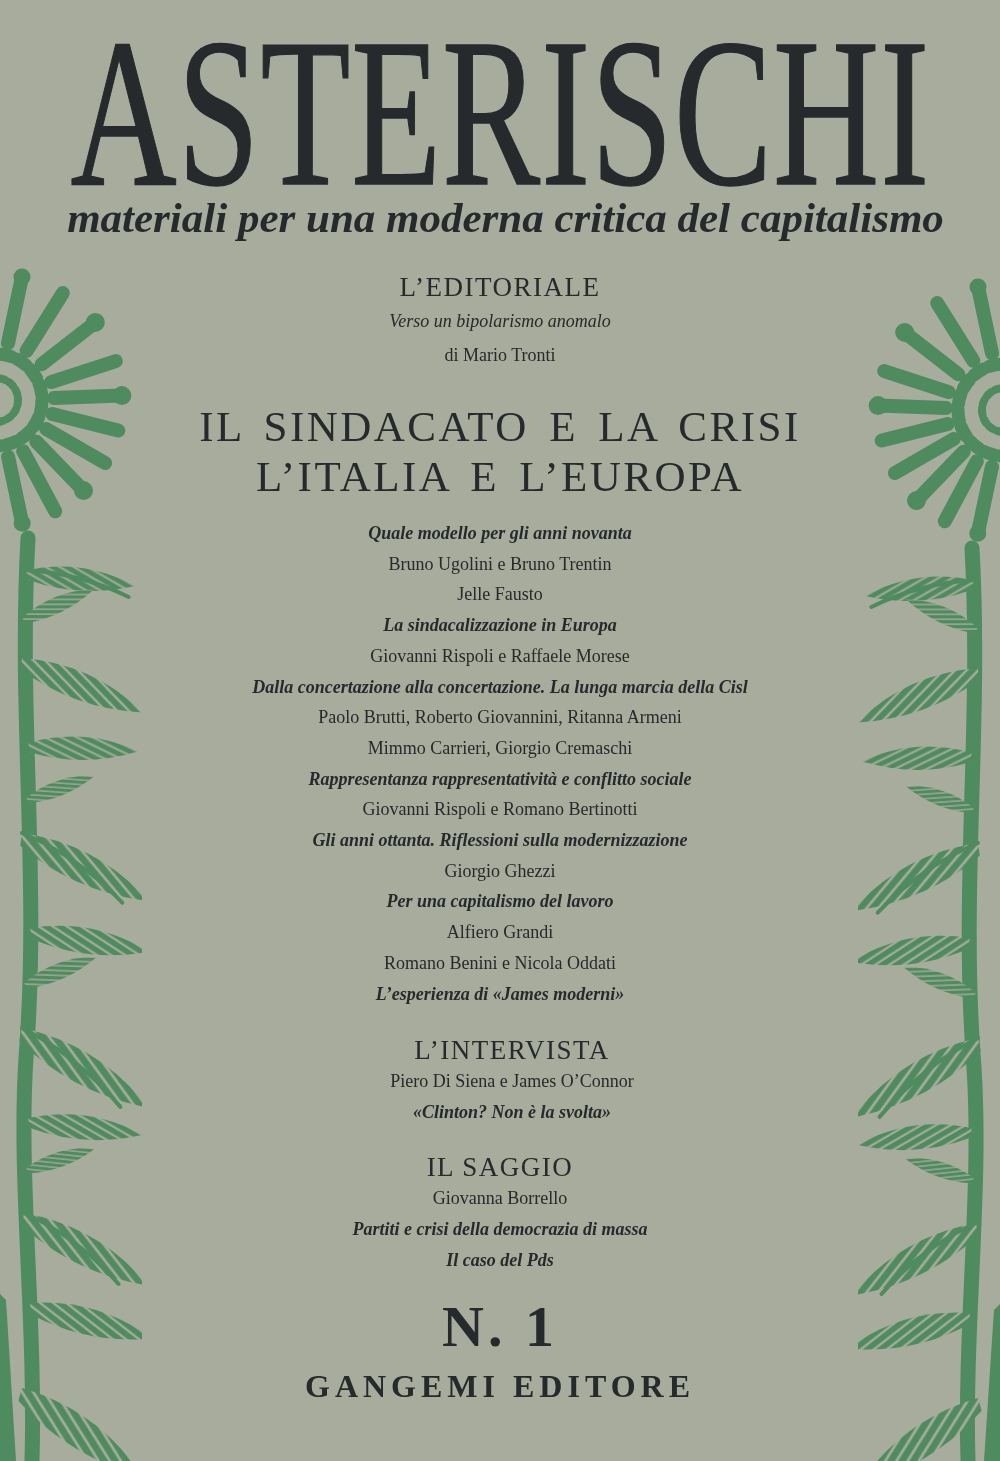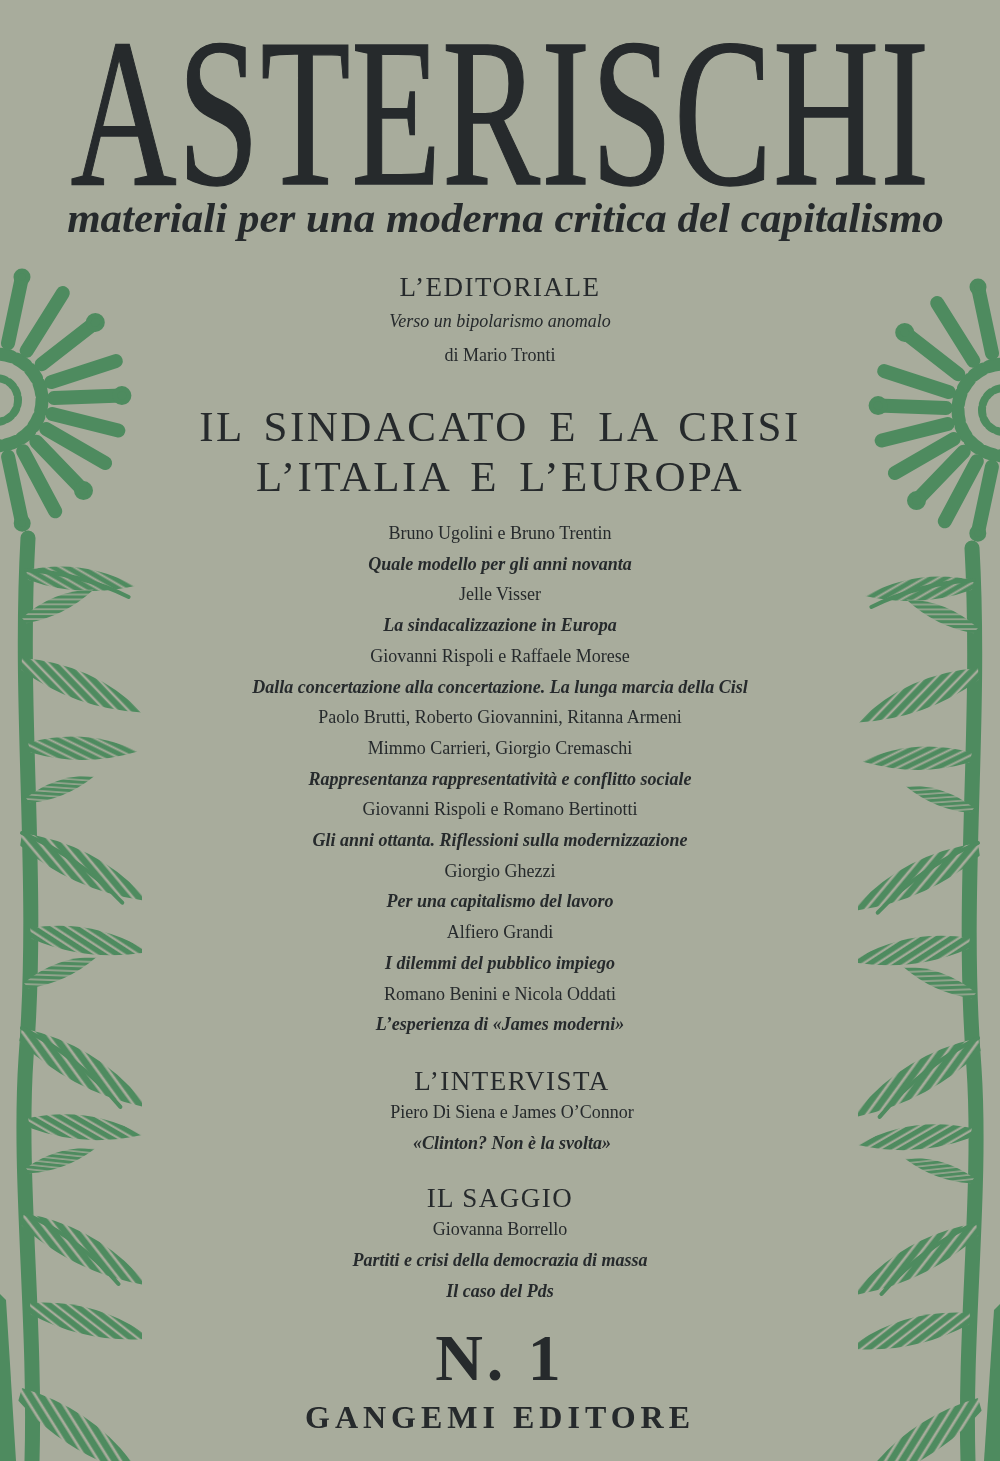--- a/index.html
+++ b/index.html
@@ -62,21 +62,21 @@
 
   .dossier-list{margin-top:16px;}
 
   .interview-block{margin-top:26px;margin-left:24px;}
   .interview-block .line{line-height:31px;}
   .essay-block{margin-top:24px;}
   .essay-block .line{line-height:31px;}
 
   .issue-number{
     margin-top:14px;
-    font-size:66px;
+    font-size:58px;
     line-height:74px;
     font-weight:bold;
     letter-spacing:4px;
   }
   .publisher{
     margin-top:4px;
     font-size:32px;
     line-height:36px;
     font-weight:bold;
     letter-spacing:5px;
@@ -228,35 +228,34 @@
       <div class="line" style="font-style:italic;">Verso un bipolarismo anomalo</div>
       <div class="line roman">di Mario Tronti</div>
     </div>
 
     <div class="dossier-heading">
       <div>IL SINDACATO E LA CRISI</div>
       <div>L’ITALIA E L’EUROPA</div>
     </div>
 
     <div class="dossier-list">
+      <div class="line ital">Quale modello per gli anni novanta</div>
       <div class="line roman">Bruno Ugolini e Bruno Trentin</div>
-      <div class="line ital">Quale modello per gli anni novanta</div>
-      <div class="line roman">Jelle Visser</div>
+      <div class="line roman">Jelle Fausto</div>
       <div class="line ital">La sindacalizzazione in Europa</div>
       <div class="line roman">Giovanni Rispoli e Raffaele Morese</div>
       <div class="line ital">Dalla concertazione alla concertazione. La lunga marcia della Cisl</div>
       <div class="line roman">Paolo Brutti, Roberto Giovannini, Ritanna Armeni</div>
       <div class="line roman">Mimmo Carrieri, Giorgio Cremaschi</div>
       <div class="line ital">Rappresentanza rappresentatività e conflitto sociale</div>
       <div class="line roman">Giovanni Rispoli e Romano Bertinotti</div>
       <div class="line ital">Gli anni ottanta. Riflessioni sulla modernizzazione</div>
       <div class="line roman">Giorgio Ghezzi</div>
       <div class="line ital">Per una capitalismo del lavoro</div>
       <div class="line roman">Alfiero Grandi</div>
-      <div class="line ital">I dilemmi del pubblico impiego</div>
       <div class="line roman">Romano Benini e Nicola Oddati</div>
       <div class="line ital">L’esperienza di «James moderni»</div>
     </div>
 
     <div class="interview-block">
       <div class="line roman secthead">L’INTERVISTA</div>
       <div class="line roman">Piero Di Siena e James O’Connor</div>
       <div class="line ital">«Clinton? Non è la svolta»</div>
     </div>
 

